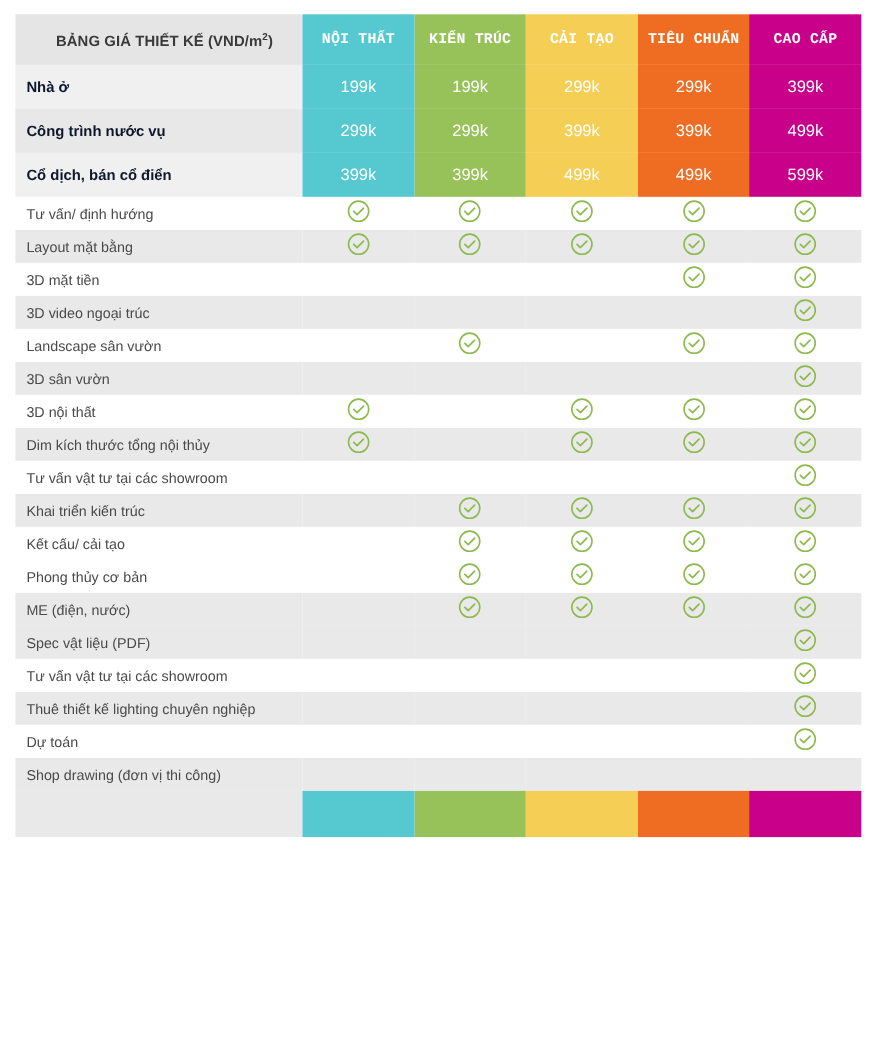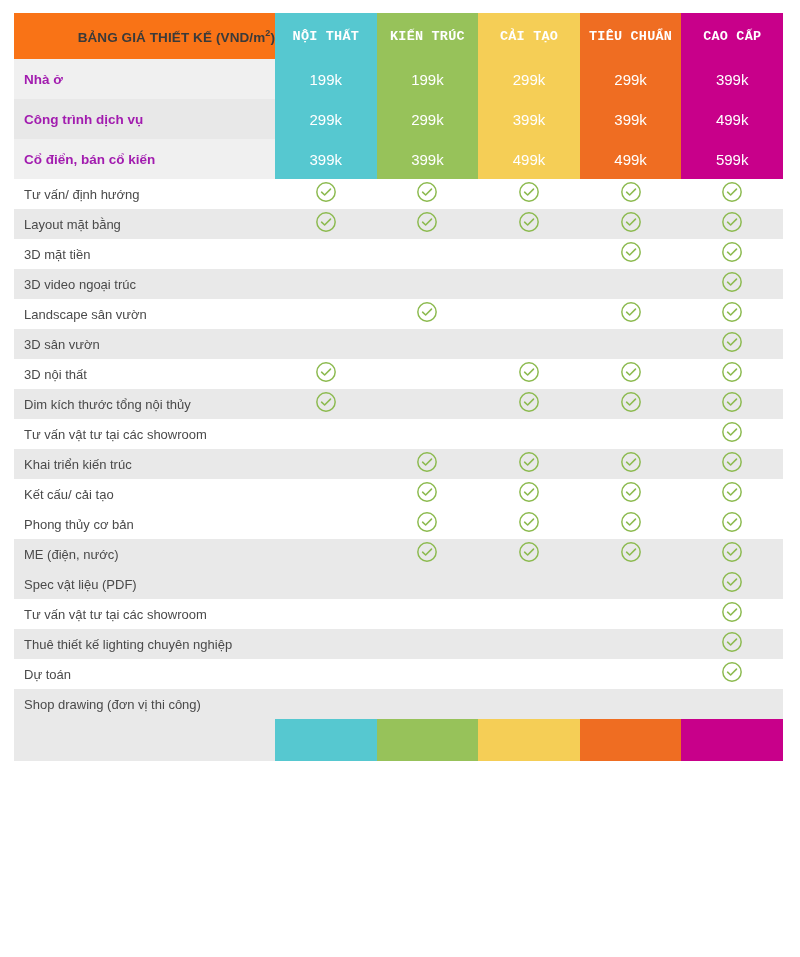--- a/index.html
+++ b/index.html
@@ -30,45 +30,45 @@
   }
 
   
   col.c-label { width: 261px; }
   col.c-col   { width: 101.6px; }
 
   
   tr.header-row { height: 46px; }
 
   .hd-label {
-    background: #f97316;
+    background: #e5e5e5;
     color: #3a3a3a;
     font-size: 13.5px;
     font-weight: bold;
     letter-spacing: .1px;
     padding-left: 10px !important;
-    text-align: right;
+    text-align: center;
     border-bottom: 1px solid #d9d9d9;
   }
   .hd-label sup { font-size: 9px; vertical-align: super; }
 
   .hd-col {
     color: #ffffff;
     font-size: 13.5px;
     font-weight: bold;
     text-align: center;
     letter-spacing: .2px;
     font-family: Liberation Mono, monospace;
   }
 
   
   tr.price-row { height: 40px; }
   .pr-label {
     background: #f0f0f0;
-    color: #a21caf;
+    color: #0f172a;
     font-size: 13.5px;
     font-weight: bold;
     padding-left: 10px !important;
     text-align: left;
     border-bottom: 1px solid #dcdcdc;
   }
   tr.price-row.alt .pr-label { background: #e8e8e8; }
   .pr-col {
     color: #ffffff;
     font-size: 15px;
@@ -130,29 +130,29 @@
       </tr>
       <tr class="price-row">
         <td class="pr-label">Nhà ở</td>
         <td class="pr-col" style="background: rgb(86, 200, 208);">199k</td>
         <td class="pr-col" style="background: rgb(151, 194, 90);">199k</td>
         <td class="pr-col" style="background: rgb(245, 206, 86);">299k</td>
         <td class="pr-col" style="background: rgb(239, 109, 34);">299k</td>
         <td class="pr-col" style="background: rgb(200, 0, 138);">399k</td>
       </tr>
       <tr class="price-row alt">
-        <td class="pr-label">Công trình dịch vụ</td>
+        <td class="pr-label">Công trình nước vụ</td>
         <td class="pr-col" style="background: rgb(86, 200, 208);">299k</td>
         <td class="pr-col" style="background: rgb(151, 194, 90);">299k</td>
         <td class="pr-col" style="background: rgb(245, 206, 86);">399k</td>
         <td class="pr-col" style="background: rgb(239, 109, 34);">399k</td>
         <td class="pr-col" style="background: rgb(200, 0, 138);">499k</td>
       </tr>
       <tr class="price-row">
-        <td class="pr-label">Cổ điển, bán cổ kiến</td>
+        <td class="pr-label">Cổ dịch, bán cổ điển</td>
         <td class="pr-col" style="background: rgb(86, 200, 208);">399k</td>
         <td class="pr-col" style="background: rgb(151, 194, 90);">399k</td>
         <td class="pr-col" style="background: rgb(245, 206, 86);">499k</td>
         <td class="pr-col" style="background: rgb(239, 109, 34);">499k</td>
         <td class="pr-col" style="background: rgb(200, 0, 138);">599k</td>
       </tr>
       <tr class="feat-row white">
         <td class="ft-label">Tư vấn/ định hướng</td>
         <td class="ft-cell"><span class="chk"><svg viewBox="0 0 24 24" width="22" height="22">
               <circle cx="12" cy="12" r="10" fill="none" stroke="#8cba4f" stroke-width="1.6"></circle>

